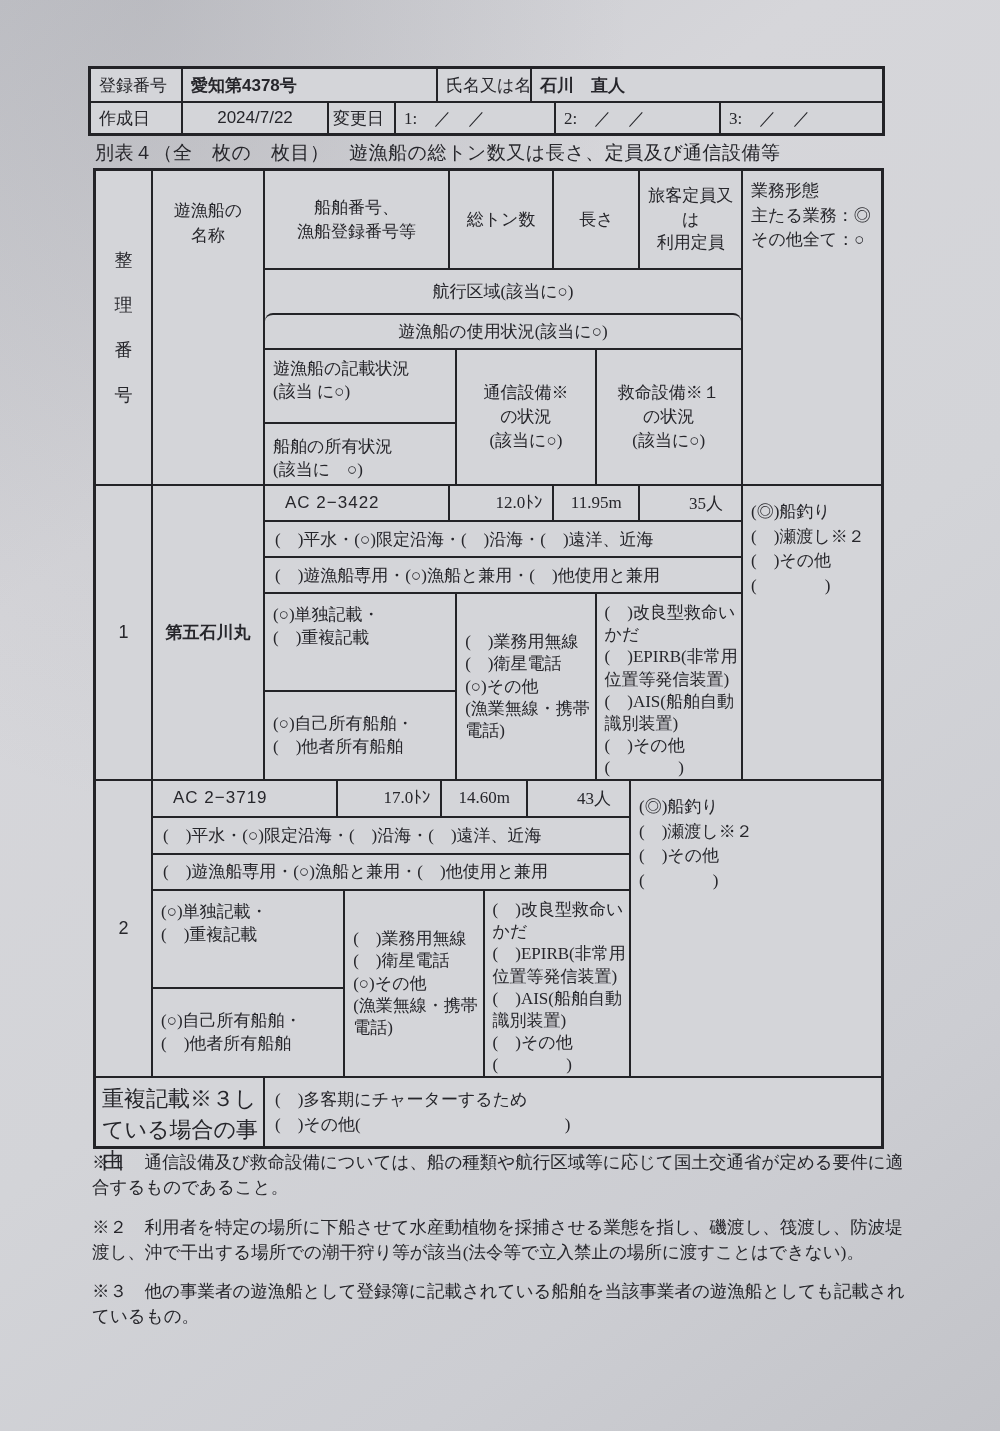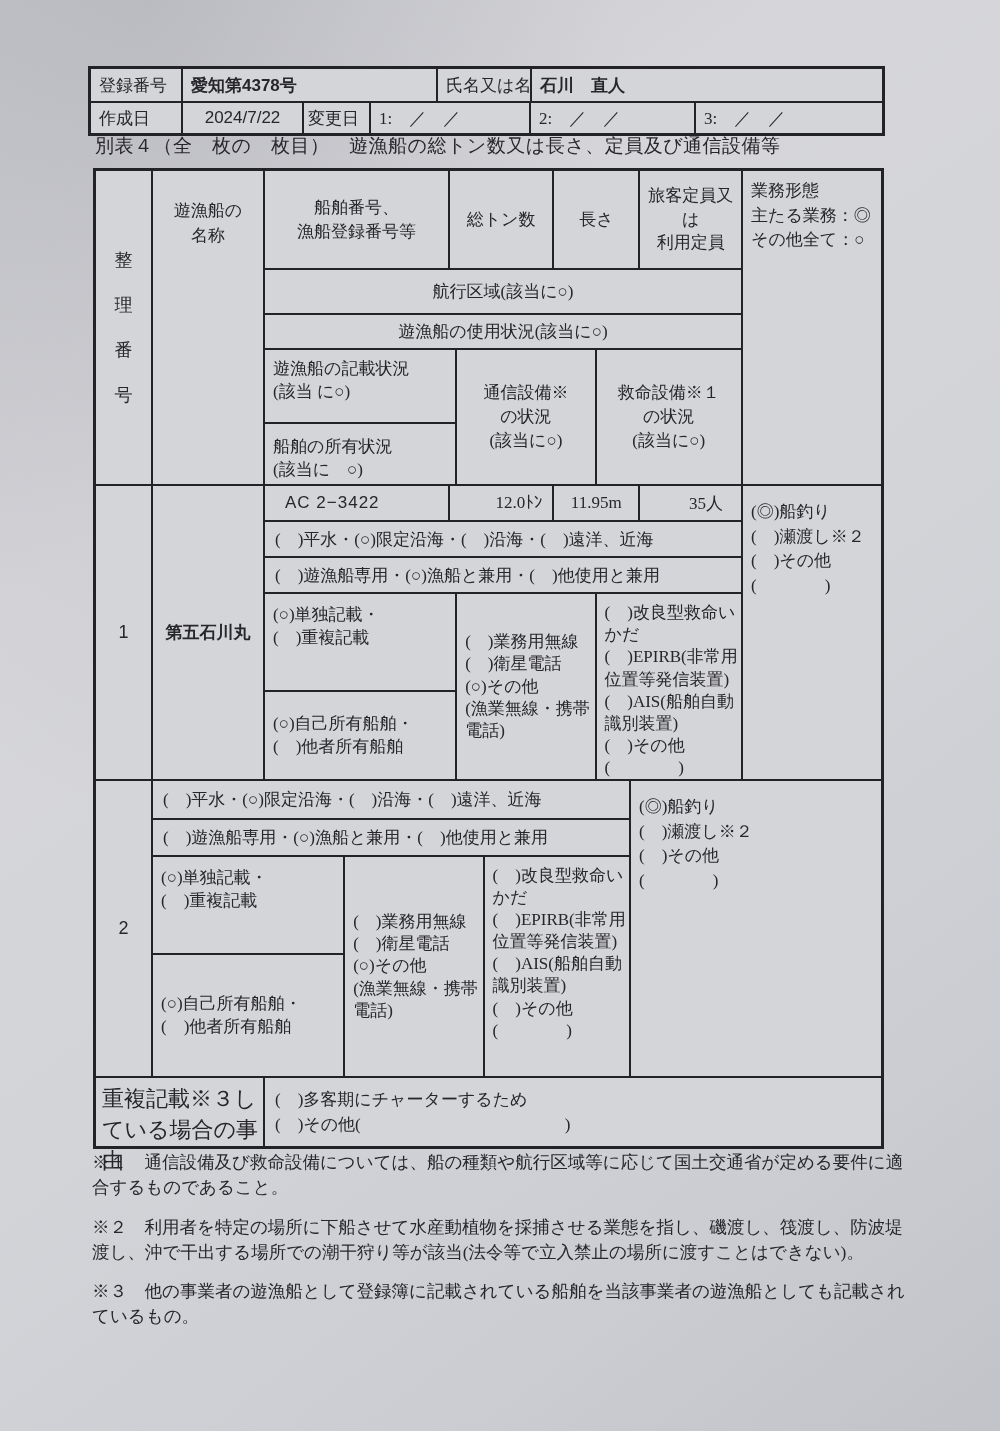--- a/index.html
+++ b/index.html
@@ -33,21 +33,21 @@
     padding:0 8px;
     border-right:2px solid #232327;
     overflow:hidden; white-space:nowrap;
   }
   .hdr-cell:last-child { border-right:none; }
   .hdr-value { font-family:"Liberation Sans","DejaVu Sans",sans-serif; font-weight:600; }
   .hdr-plain { font-family:"Liberation Sans","DejaVu Sans",sans-serif; font-weight:500; }
 
   
   .sheet-title {
-    position:absolute; left:95px; top:133px;
+    position:absolute; left:95px; top:140px;
     font-size:19px; letter-spacing:0.5px; font-weight:500;
   }
 
   
   .mtable {
     position:absolute; left:93px; top:168px; width:791px;
     border:3px solid #232327;
     background:#d4d5d9;
     font-size:17px;
   }
@@ -63,21 +63,21 @@
   .subcell:last-child { border-right:none; }
   .center { display:flex; align-items:center; justify-content:center; text-align:center; }
 
   .vertical-label {
     display:flex; flex-direction:column; align-items:center;
     gap:21px; font-size:18px;
   }
   .hd-band { height:313px; }
   .hd-row1 { height:97px; }
   .hd-row2 { height:45px; }
-  .hd-row3 { height:35px; }
+  .hd-row3 { height:35px;border-radius:8px; }
   .hd-row4 { flex:1; }
   .w-shipno { width:193px; }
   .w-ton { width:109px; }
   .w-len { width:90px; }
   .w-cap { width:105px; }
   .w-comm { width:140px; }
   .w-life { width:145px; }
   .leftstack { width:193px; display:flex; flex-direction:column; }
   .hd-record { height:74px; border-bottom:2px solid #232327; padding:8px 6px 0 8px; line-height:1.35; }
   .hd-owner { flex:1; padding:12px 6px 0 8px; line-height:1.35; }
@@ -126,21 +126,21 @@
 
   <div class="hdr-table">
     <div class="hdr-row">
       <div class="hdr-cell" style="width:92px">登録番号</div>
       <div class="hdr-cell hdr-value" style="width:255px">愛知第4378号</div>
       <div class="hdr-cell" style="width:94px">氏名又は名称</div>
       <div class="hdr-cell hdr-value" style="flex:1">石川　直人</div>
     </div>
     <div class="hdr-row">
       <div class="hdr-cell" style="width:92px">作成日</div>
-      <div class="hdr-cell hdr-plain" style="width:121px; justify-content:center">2024/7/22</div>
+      <div class="hdr-cell hdr-plain" style="width:146px; justify-content:center">2024/7/22</div>
       <div class="hdr-cell" style="width:67px; padding:0 4px">変更日</div>
       <div class="hdr-cell" style="width:160px">1:　／　／</div>
       <div class="hdr-cell" style="width:165px">2:　／　／</div>
       <div class="hdr-cell" style="flex:1">3:　／　／</div>
     </div>
   </div>
 
   <div class="sheet-title">別表４（全　枚の　枚目）　遊漁船の総トン数又は長さ、定員及び通信設備等</div>
 
   <div class="mtable">
@@ -237,20 +237,26 @@
 (　)瀬渡し※２
 (　)その他
 (　　　　)</div>
     </div>
 
     <div class="band ship-band2">
       <div class="c1">
         <span class="seq-num">2</span>
       </div>
       <div class="cmid">
+        <div class="subrow sr1">
+          <div class="subcell w-shipno ship-no-val">AC 2−3719</div>
+          <div class="subcell w-ton val-right">17.0ﾄﾝ</div>
+          <div class="subcell w-len val-center">14.60m</div>
+          <div class="subcell w-cap cap-right">43人</div>
+        </div>
         <div class="subrow sr2">
           <div class="subcell optline" style="flex:1">(　)平水・(○)限定沿海・(　)沿海・(　)遠洋、近海</div>
         </div>
         <div class="subrow sr3">
           <div class="subcell optline" style="flex:1">(　)遊漁船専用・(○)漁船と兼用・(　)他使用と兼用</div>
         </div>
         <div class="subrow sr4">
           <div class="subcell leftstack">
             <div class="rec-cell pre">(○)単独記載・
 (　)重複記載</div>

